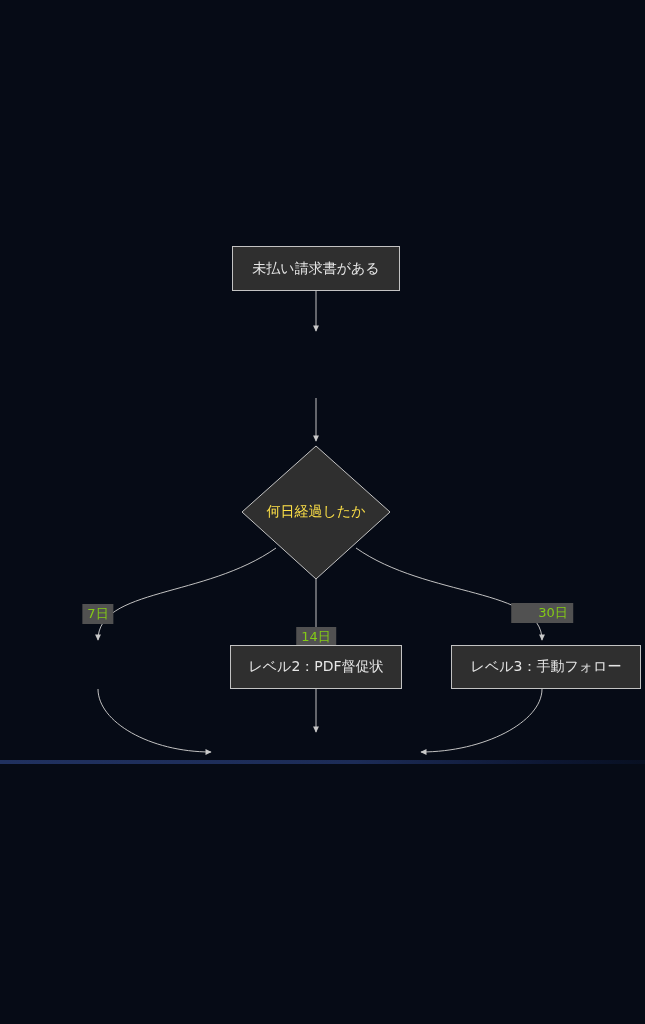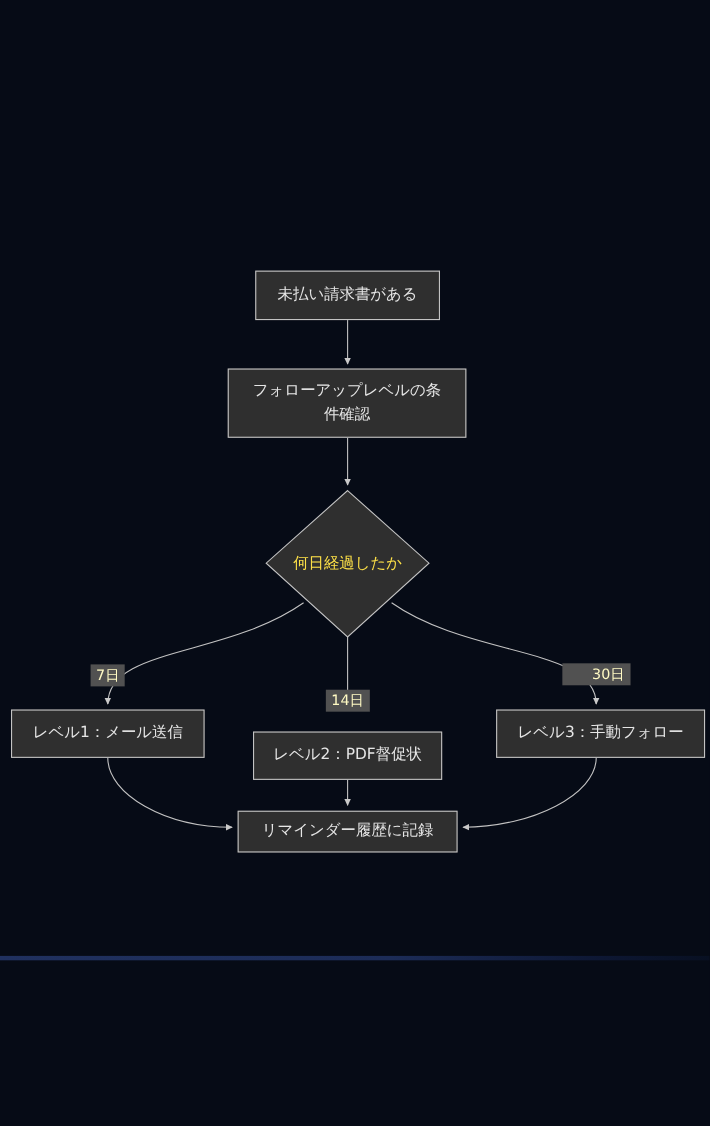--- a/index.html
+++ b/index.html
@@ -2,21 +2,21 @@
 <html><head>
 <meta charset="utf-8">
 <style>
   * { margin: 0; padding: 0; box-sizing: border-box; }
   html, body { width: 645px; height: 1024px; }
   body {
     background: #060b16;
     font-family: "DejaVu Sans", sans-serif;
     overflow: hidden;
   }
-  .stage { position: relative; width: 645px; height: 873px; border-radius: 30px; }
+  .stage { position: relative; width: 645px; height: 764px; border-radius: 30px; }
   svg.edges { position: absolute; left: 0; top: 0; }
   .node {
     position: absolute;
     background: #2f2f2f;
     border: 1px solid #c3c3c3;
     color: #e6e6e6;
     display: flex;
     align-items: center;
     justify-content: center;
     text-align: center;
@@ -30,32 +30,32 @@
     left: 316px; top: 512px;
     transform: translate(-50%, -50%);
     color: #fde047;
     font-size: 14px;
     white-space: nowrap;
   }
   .edge-label {
     position: absolute;
     transform: translate(-50%, -50%);
     background: #515151;
-    color: #fef9c3;
+    color: #84cc16;
     font-size: 13px;
     padding: 1px 5px;
     white-space: nowrap;
   }
   .edge-label.l7  { left: 98px;  top: 614px; }
   .edge-label.l14 { left: 316px; top: 613px; margin-top: 24px; }
   .edge-label.l30 { left: 542px; top: 613px; padding-left: 27px; }
   .node.start  { left: 232px; top: 246px; width: 168px; height: 45px; }
   .node.check  { left: 207px; top: 335px; width: 217px; height: 63px; }
   .node.level1 { left: 10px;  top: 645px; width: 176px; height: 44px; }
-  .node.level2 { left: 230px; top: 645px; width: 172px; height: 44px; margin-top: 20px; }
+  .node.level2 { left: 230px; top: 645px; width: 172px; height: 44px; }
   .node.level3 { left: 451px; top: 645px; width: 190px; height: 44px; }
   .node.record { left: 216px; top: 737px; width: 200px; height: 38px; }
   .bottom-bar {
     position: absolute;
     left: 0; bottom: 0;
     width: 100%; height: 4px;
     background: linear-gradient(90deg, #20315f 0%, #1c2c57 55%, #0d1733 85%, #081022 100%);
   }
 </style>
 </head>
@@ -79,41 +79,32 @@
     <path d="M316,689 L316,732" stroke="#c2c2c2" stroke-width="1" fill="none" marker-end="url(#arrowhead)"></path>
     <path d="M542,689 C542,722 484,752 421,752" stroke="#c2c2c2" stroke-width="1" fill="none" marker-end="url(#arrowhead)"></path>
 
     <polygon points="316,446 390,512 316,579 242,512" fill="#2f2f2f" stroke="#c3c3c3" stroke-width="1"></polygon>
   </svg>
 
   <div class="node single start">
     <span>未払い請求書がある</span>
   </div>
 
-  <div class="node check">
-    <span>フォローアップレベルの条件確認</span>
-  </div>
 
   <div class="decision-label">何日経過したか</div>
 
   <div class="edge-label l7">7日</div>
   <div class="edge-label l14">14日</div>
   <div class="edge-label l30">30日</div>
 
-  <div class="node single level1">
-    <span>レベル1：メール送信</span>
-  </div>
 
   <div class="node single level2">
     <span>レベル2：PDF督促状</span>
   </div>
 
   <div class="node single level3">
     <span>レベル3：手動フォロー</span>
   </div>
 
-  <div class="node single record">
-    <span>リマインダー履歴に記録</span>
-  </div>
 
   <div class="bottom-bar"></div>
 
 </div>
 
 </body></html>

